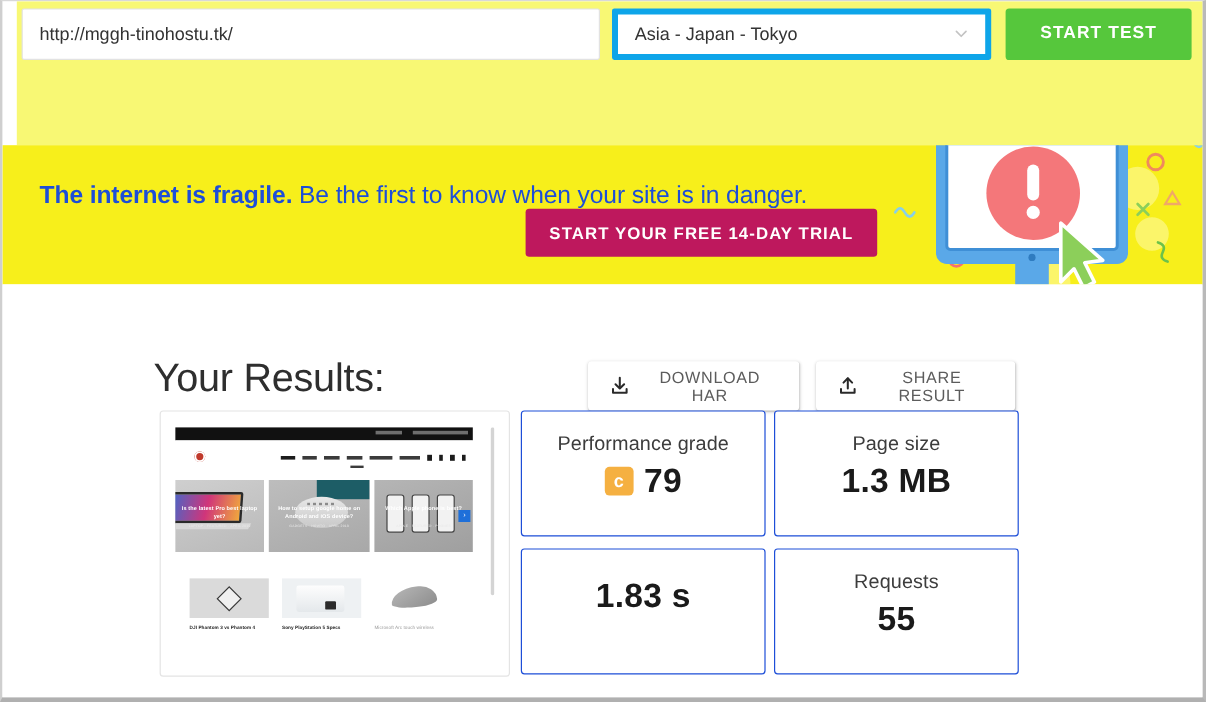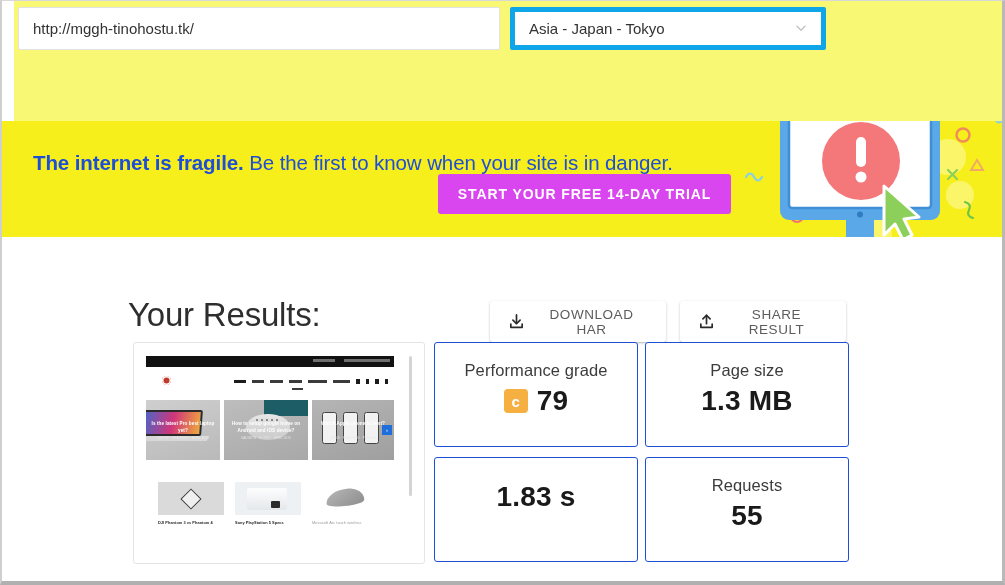--- a/index.html
+++ b/index.html
@@ -87,21 +87,21 @@
     position: absolute; left: 31px; top: 30px;
     font-size: 20.5px;
     color: #1d4ed8;
     letter-spacing: -0.1px;
     white-space: nowrap;
   }
   .promo-headline .bold { font-weight: bold; }
   .promo-cta {
     position: absolute; left: 436px; top: 53px;
     width: 293px; height: 40px;
-    background: #d946ef;
+    background: #be185d;
     border: none;
     border-radius: 3px;
     color: #ffffff;
     font-size: 14px;
     font-weight: bold;
     letter-spacing: 0.9px;
     cursor: pointer;
     font-family: "Liberation Sans", sans-serif;
   }
   .promo-art {
@@ -262,20 +262,21 @@
 
   <div class="topbar">
     <div class="topbar-inner">
       <input class="url-field" type="text" value="http://mggh-tinohostu.tk/" style="">
       <div class="region-select">
         <span>Asia - Japan - Tokyo</span>
         <svg class="chevron" viewBox="0 0 12 12">
           <path d="M2 4.2 L6 8.2 L10 4.2" fill="none" stroke="#c3c3c3" stroke-width="1.4" stroke-linecap="round" stroke-linejoin="round"></path>
         </svg>
       </div>
+      <button class="start-test-btn">START TEST</button>
     </div>
   </div>
 
   <div class="promo">
     <div class="promo-headline">
       <span class="bold">The internet is fragile.</span><span> Be the first to know when your site is in danger.</span>
     </div>
     <button class="promo-cta">START YOUR FREE 14-DAY TRIAL</button>
 
     <svg class="promo-art" viewBox="0 0 270 190">

